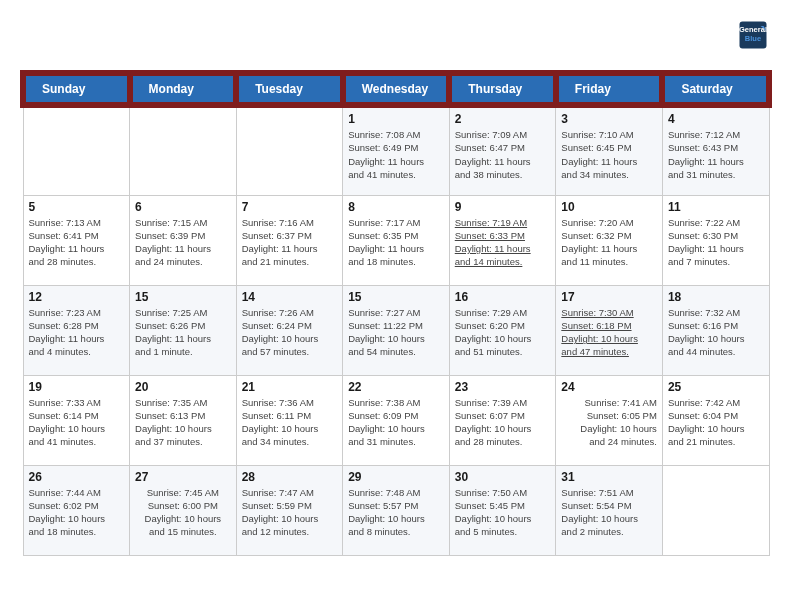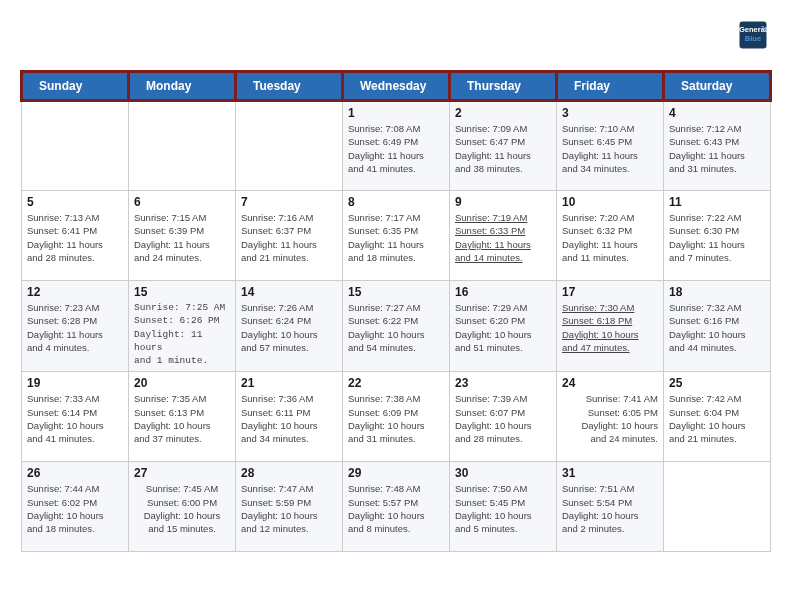--- a/index.html
+++ b/index.html
@@ -42,21 +42,21 @@
       border-collapse: collapse;
       table-layout: fixed;
     }
     thead tr th {
       background: #2a6db5;
       color: #fff;
       font-size: 12px;
       font-weight: bold;
       padding: 6px 16px;
       text-align: left;
-      border: 3px solid #7f1d1d;
+      border: 6px solid #7f1d1d;
     }
     tbody tr td {
       vertical-align: top;
       border: 1px solid #ccc;
       padding: 4px 5px;
       font-size: 10px;
       color: #333;
       height: 90px;
       background: #fff;
     }
@@ -197,36 +197,36 @@
       <tr>
         <td>
           <span class="day-number">12</span>
           <div class="day-info" style="white-space: pre-line;">Sunrise: 7:23 AM
 Sunset: 6:28 PM
 Daylight: 11 hours
 and 4 minutes.</div>
         </td>
         <td>
           <span class="day-number">15</span>
-          <div class="day-info" style="white-space: pre-line; font-family: Liberation Mono, monospace;">Sunrise: 7:25 AM
+          <div class="day-info" style="white-space: pre-line;">Sunrise: 7:25 AM
 Sunset: 6:26 PM
 Daylight: 11 hours
 and 1 minute.</div>
         </td>
         <td>
           <span class="day-number">14</span>
           <div class="day-info" style="white-space: pre-line;">Sunrise: 7:26 AM
 Sunset: 6:24 PM
 Daylight: 10 hours
 and 57 minutes.</div>
         </td>
         <td>
           <span class="day-number">15</span>
           <div class="day-info" style="white-space: pre-line;">Sunrise: 7:27 AM
-Sunset: 6:22 PM
+Sunset: 11:22 PM
 Daylight: 10 hours
 and 54 minutes.</div>
         </td>
         <td>
           <span class="day-number">16</span>
           <div class="day-info" style="white-space: pre-line;">Sunrise: 7:29 AM
 Sunset: 6:20 PM
 Daylight: 10 hours
 and 51 minutes.</div>
         </td>

